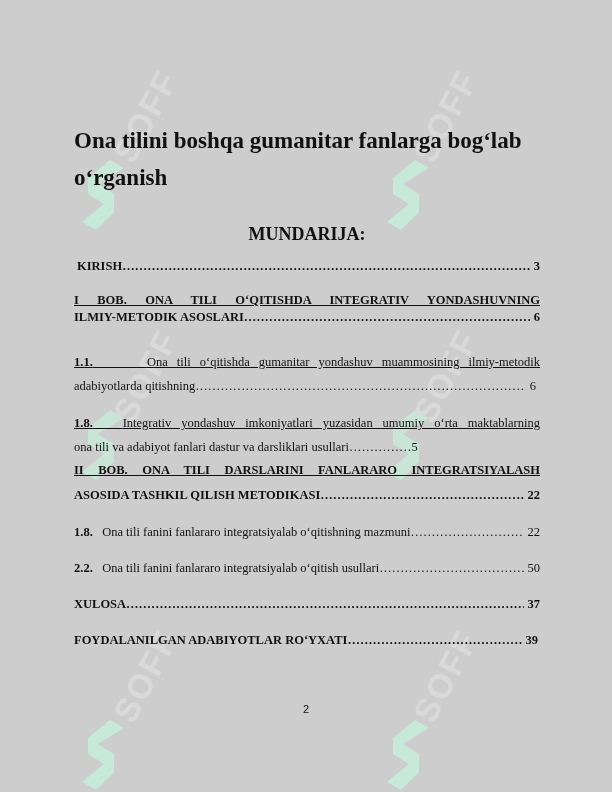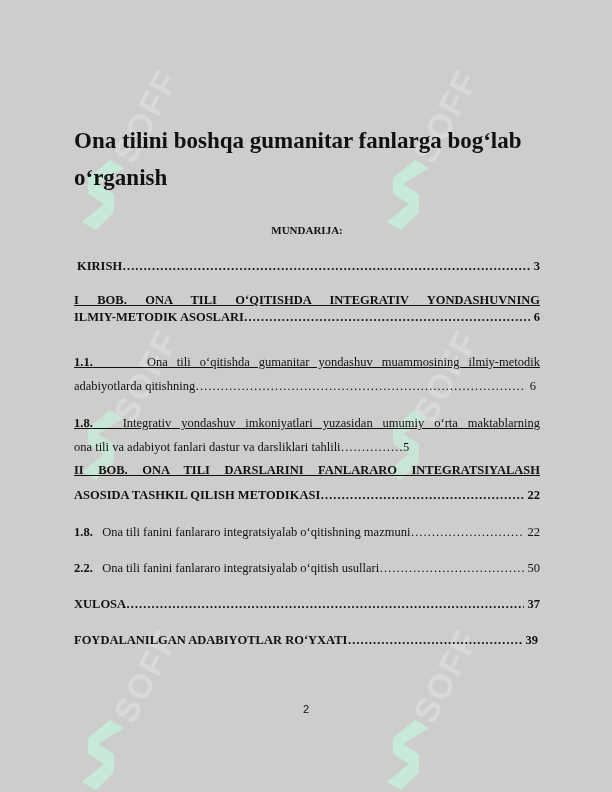--- a/index.html
+++ b/index.html
@@ -18,21 +18,21 @@
     font-size:34px; color:#dcdcdc; letter-spacing:2px;
     transform:rotate(-62deg); transform-origin:left bottom; opacity:0.8;
   }
   .content { position:absolute; left:74px; top:0; width:466px; }
   .title {
     position:absolute; left:0; width:466px; text-align:left;
     font-weight:bold; font-size:23px; line-height:30px;
   }
   .heading {
     position:absolute; left:0; width:466px; text-align:center;
-    font-weight:bold; font-size:11px;
+    font-weight:bold; font-size:18px;
   }
   .toc-line {
     position:absolute; left:0; width:466px; font-size:12.5px; line-height:16px;
     white-space:nowrap; overflow:hidden;
   }
   .bold { font-weight:bold; }
   .just { text-align:justify; text-align-last:justify;text-decoration:underline; }
   .row { display:flex; align-items:baseline; }
   .row .lead { flex:1; overflow:hidden; white-space:nowrap; }
   .row .lead::after { content:"……………………………………………………………………………………………………………………………………"; }
@@ -95,21 +95,21 @@
     <div class="toc-line just" style="top:354px"><span class="bold">1.1.</span>&nbsp;&nbsp;&nbsp;&nbsp;&nbsp;&nbsp;<span>Ona tili o‘qitishda gumanitar yondashuv muammosining ilmiy-metodik</span></div>
     <div class="toc-line row" style="top:378px;width:462px">
       <span class="lead"><span>adabiyotlarda qitishning</span></span>
       <span class="num">6</span>
     </div>
   </div>
 
   <div>
     <div class="toc-line just" style="top:415px"><span class="bold">1.8.</span>&nbsp;&nbsp;&nbsp;<span>Integrativ yondashuv  imkoniyatlari yuzasidan umumiy o‘rta maktablarning</span></div>
     <div class="toc-line" style="top:439px">
-      <span>ona tili va adabiyot fanlari dastur va darsliklari tahlili</span><span>……………</span><span>5</span>
+      <span>ona tili va adabiyot fanlari dastur va darsliklari usullari</span><span>……………</span><span>5</span>
     </div>
   </div>
 
   <div>
     <div class="toc-line bold just" style="top:462px">II BOB. ONA TILI DARSLARINI FANLARARO INTEGRATSIYALASH</div>
     <div class="toc-line bold row" style="top:487px">
       <span class="lead"><span>ASOSIDA TASHKIL QILISH METODIKASI</span></span>
       <span class="num">22</span>
     </div>
   </div>

